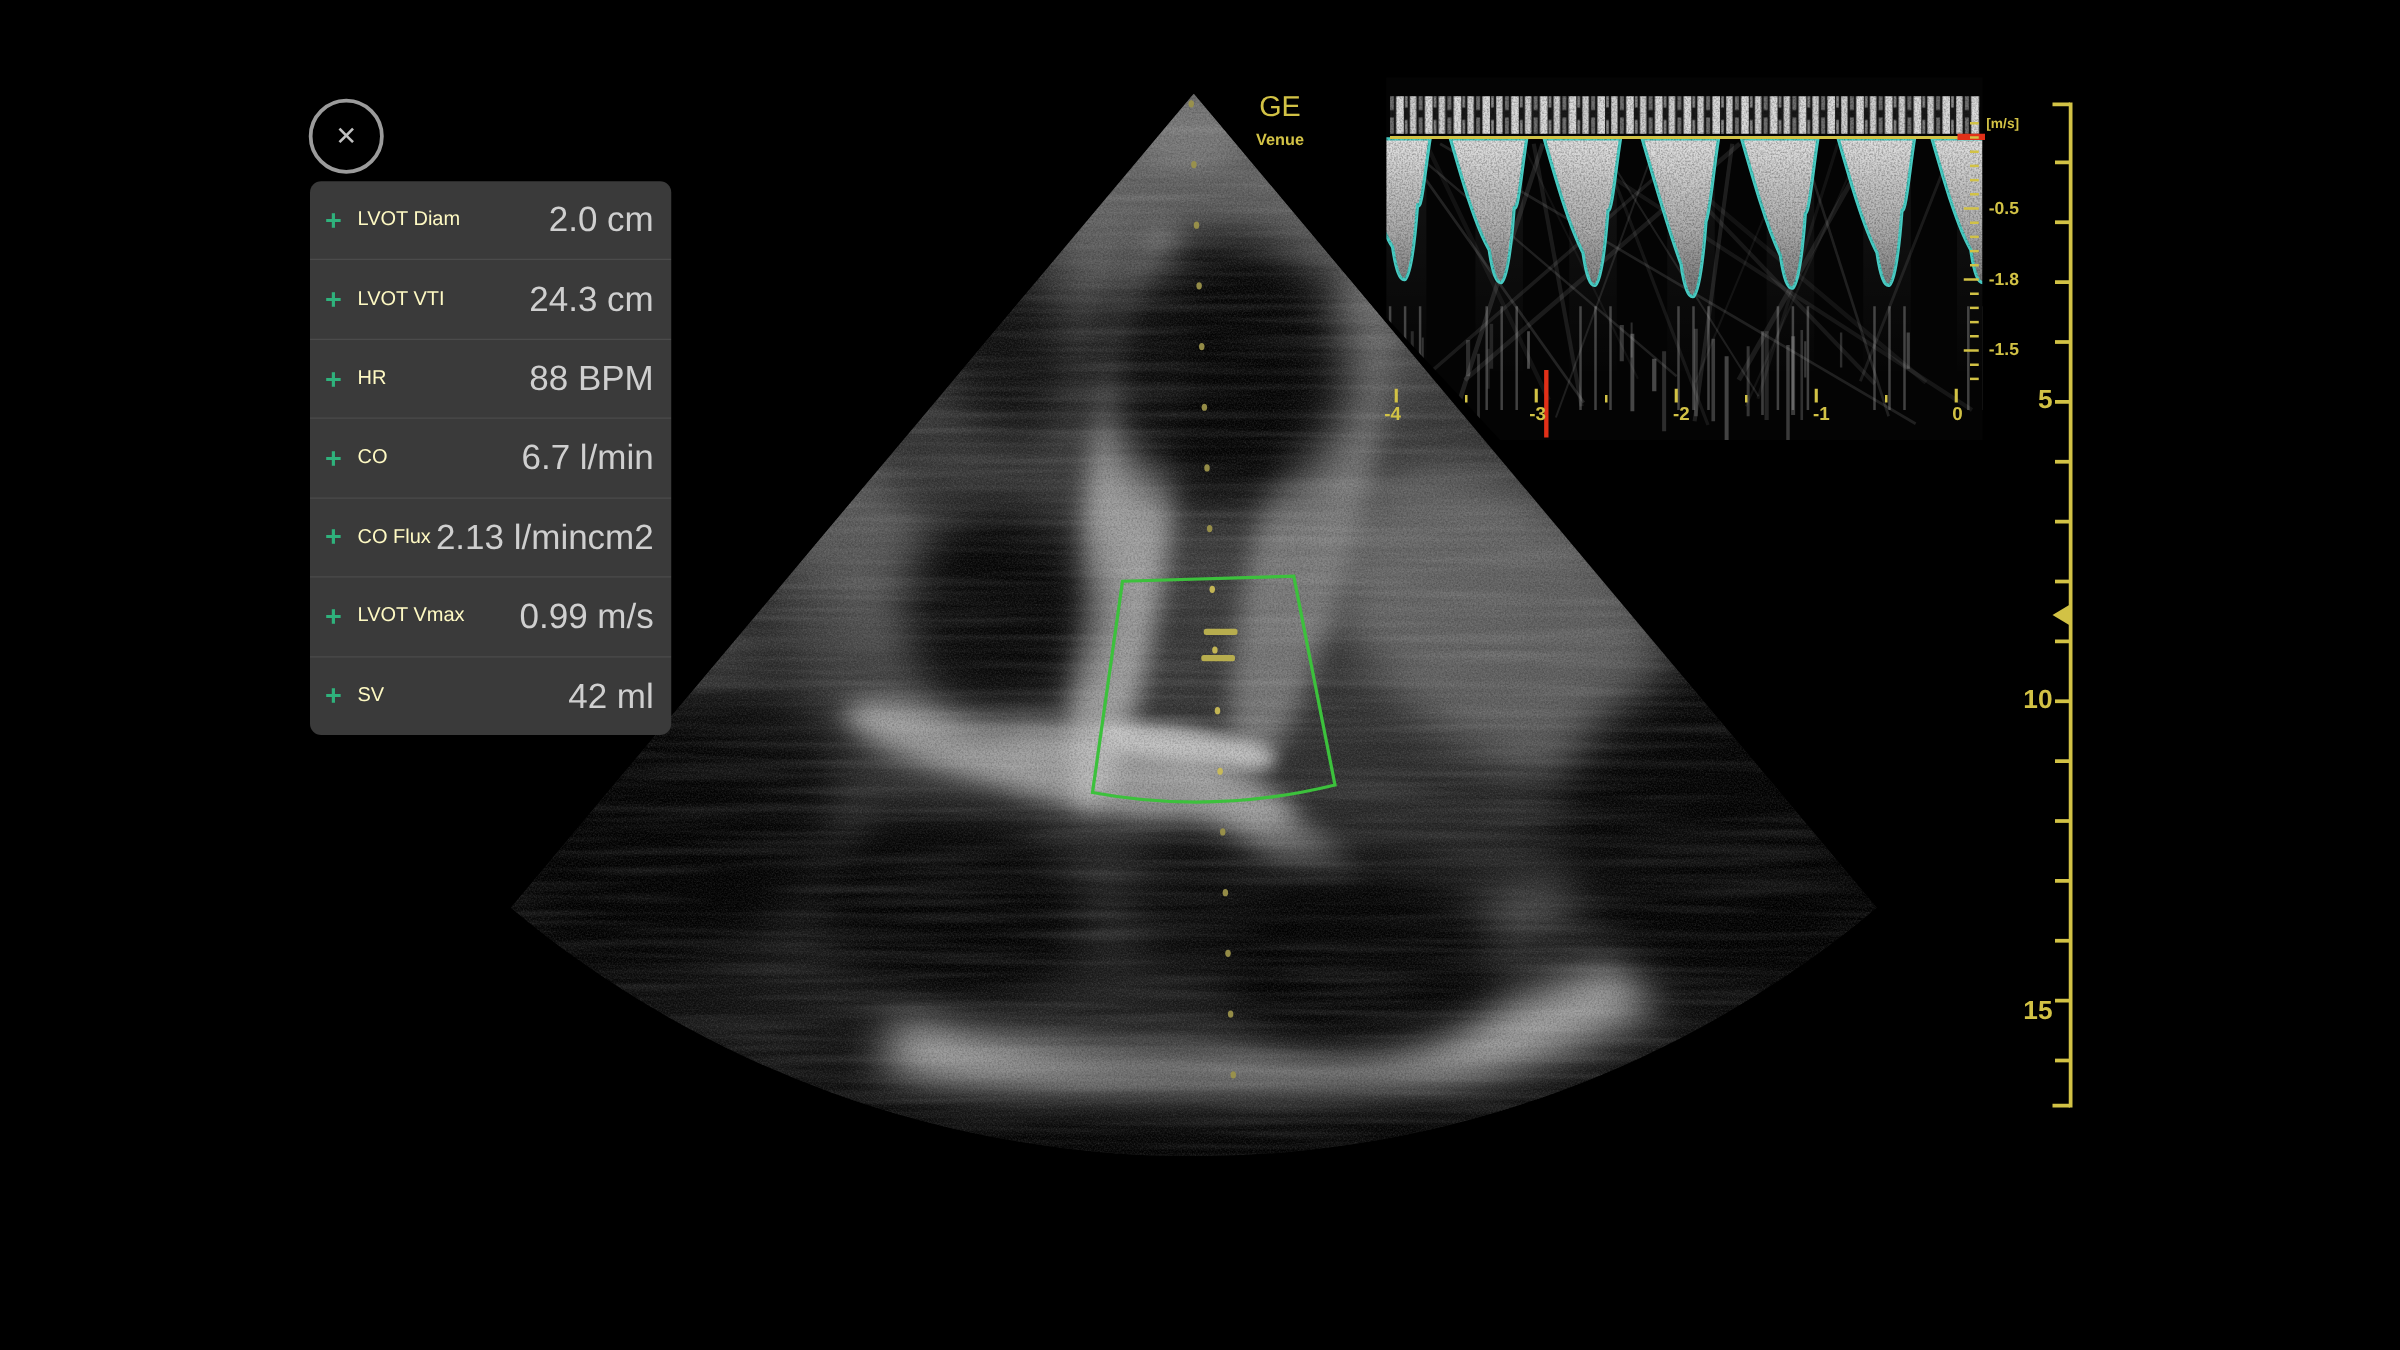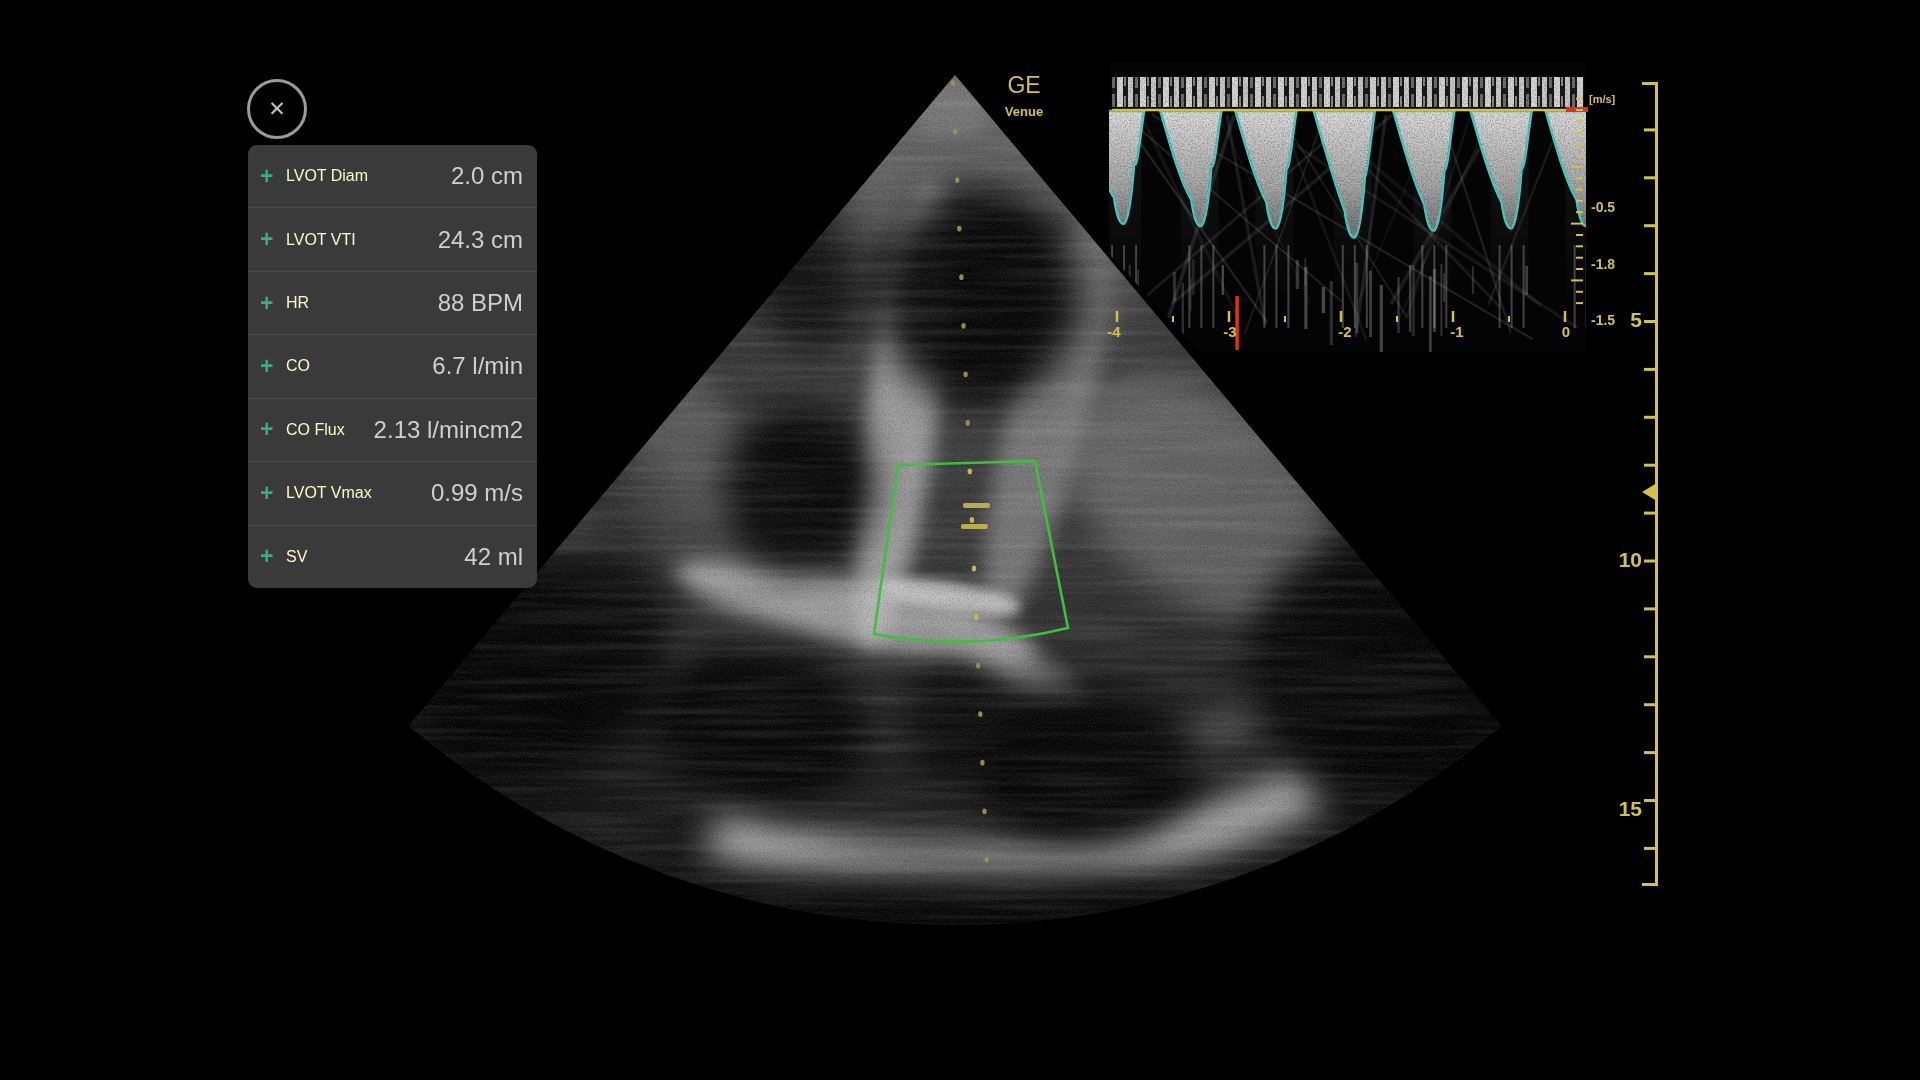--- a/index.html
+++ b/index.html
@@ -12,27 +12,27 @@
   
   #close-btn{position:absolute;left:247px;top:79px;width:54px;height:54px;border:3px solid #9b9b9b;
      border-radius:50%;color:#c0c0c0;display:flex;align-items:center;justify-content:center;
      font-size:21px;z-index:4;cursor:pointer;background:rgba(0,0,0,.2);}
   #mpanel{position:absolute;left:248px;top:145px;width:289px;height:443px;background:#3a3a3a;
      border-radius:9px;z-index:4;display:flex;flex-direction:column;overflow:hidden;}
   .mrow{flex:1;display:flex;align-items:center;padding:0 14px 0 12px;cursor:pointer;}
   .mrow + .mrow{border-top:1px solid #4b4b4b;}
   .plus{color:var(--plus);font-size:23px;font-weight:700;width:26px;flex:0 0 26px;line-height:1;}
   .mlabel{color:#fef9c3;font-size:16px;flex:1 1 auto;white-space:nowrap;}
-  .mvalue{color:#cfcfcf;font-size:24px;text-align:right;white-space:nowrap;}
+  .mvalue{color:#cfcfcf;font-size:28px;text-align:right;white-space:nowrap;}
   
   .ylab{position:absolute;color:var(--yellow);z-index:3;line-height:1;}
   #ge-logo{left:998px;top:74px;width:52px;text-align:center;font-size:23px;font-weight:400;}
   #ge-product{left:998px;top:105px;width:52px;text-align:center;font-size:13px;font-weight:700;}
   #ms-unit{left:1589px;top:94px;font-size:11px;font-weight:700;}
-  .vlab{left:1591px;width:40px;font-size:14px;font-weight:700;margin-top:41px;}
+  .vlab{left:1591px;width:40px;font-size:14px;font-weight:700;}
   .tlab{width:40px;top:324px;text-align:center;font-size:15px;font-weight:700;}
   .dlab{left:1598px;width:44px;text-align:right;font-size:21px;font-weight:700;}
 </style>
 </head>
 <body style="--yellow: #d2c245; --cyan: #4ad2c9; --green: #3cc13c; --red: #e23018; --plus: #2fb27c;">
 
 <svg class="stage" width="1920" height="1080">
   <defs>
     <clipPath id="coneClip">
       <path d="M955,75 L408.6,726.1 A850,850 0 0 0 1501.4,726.1 Z"></path>

